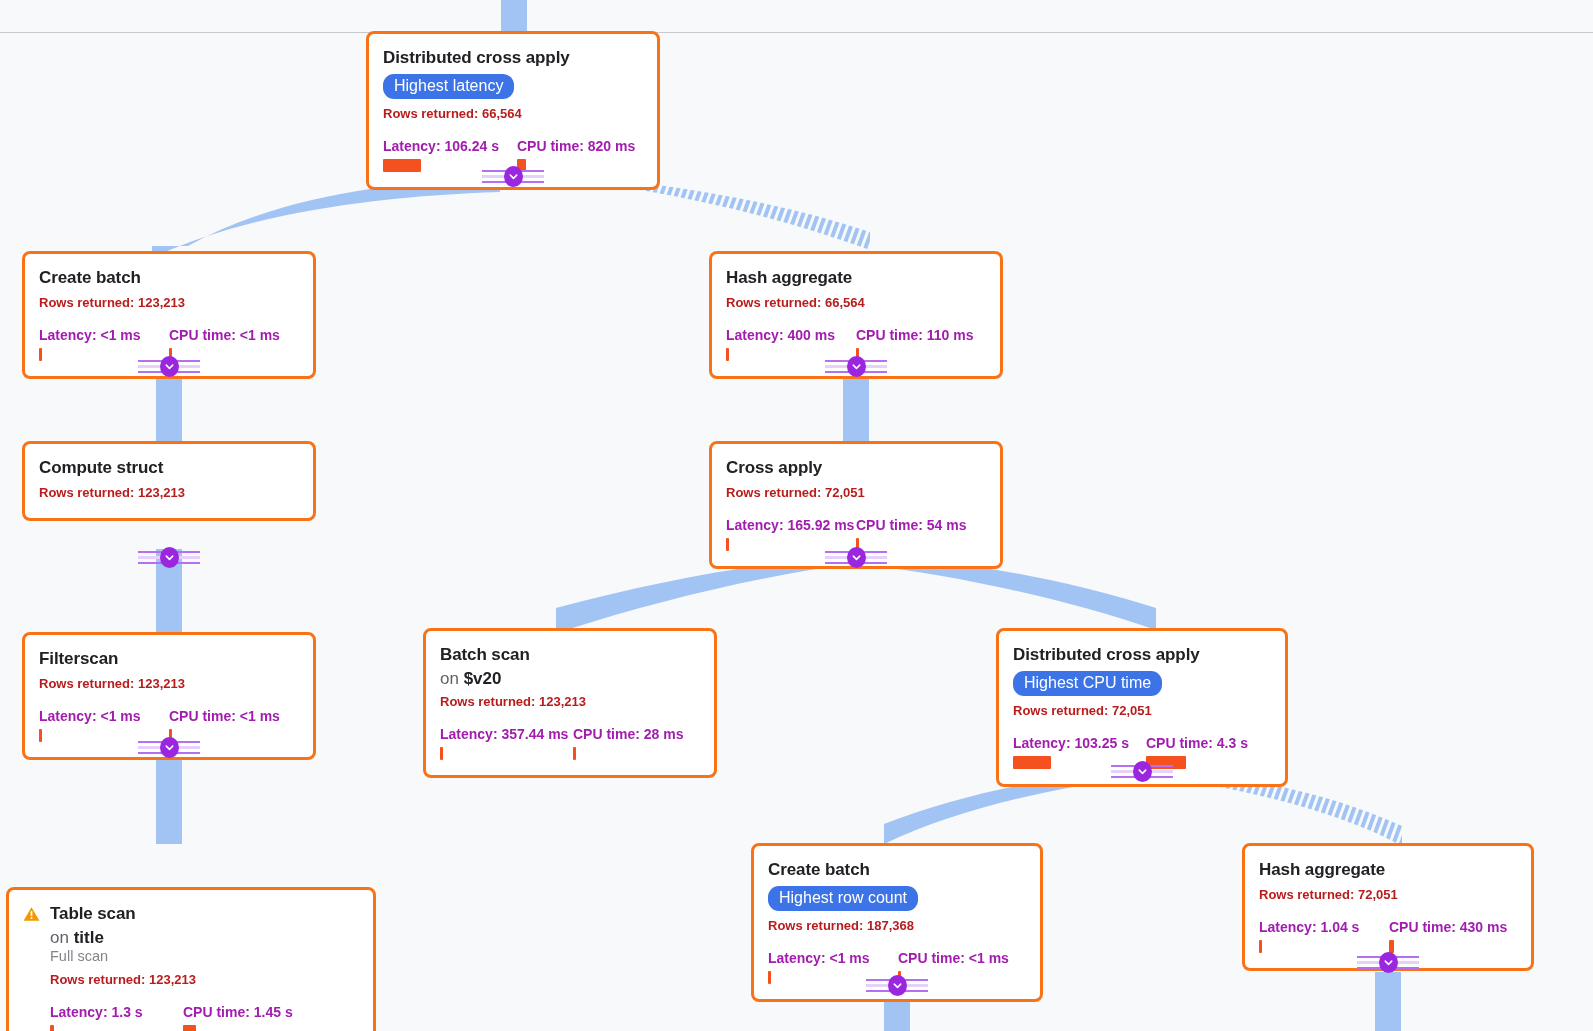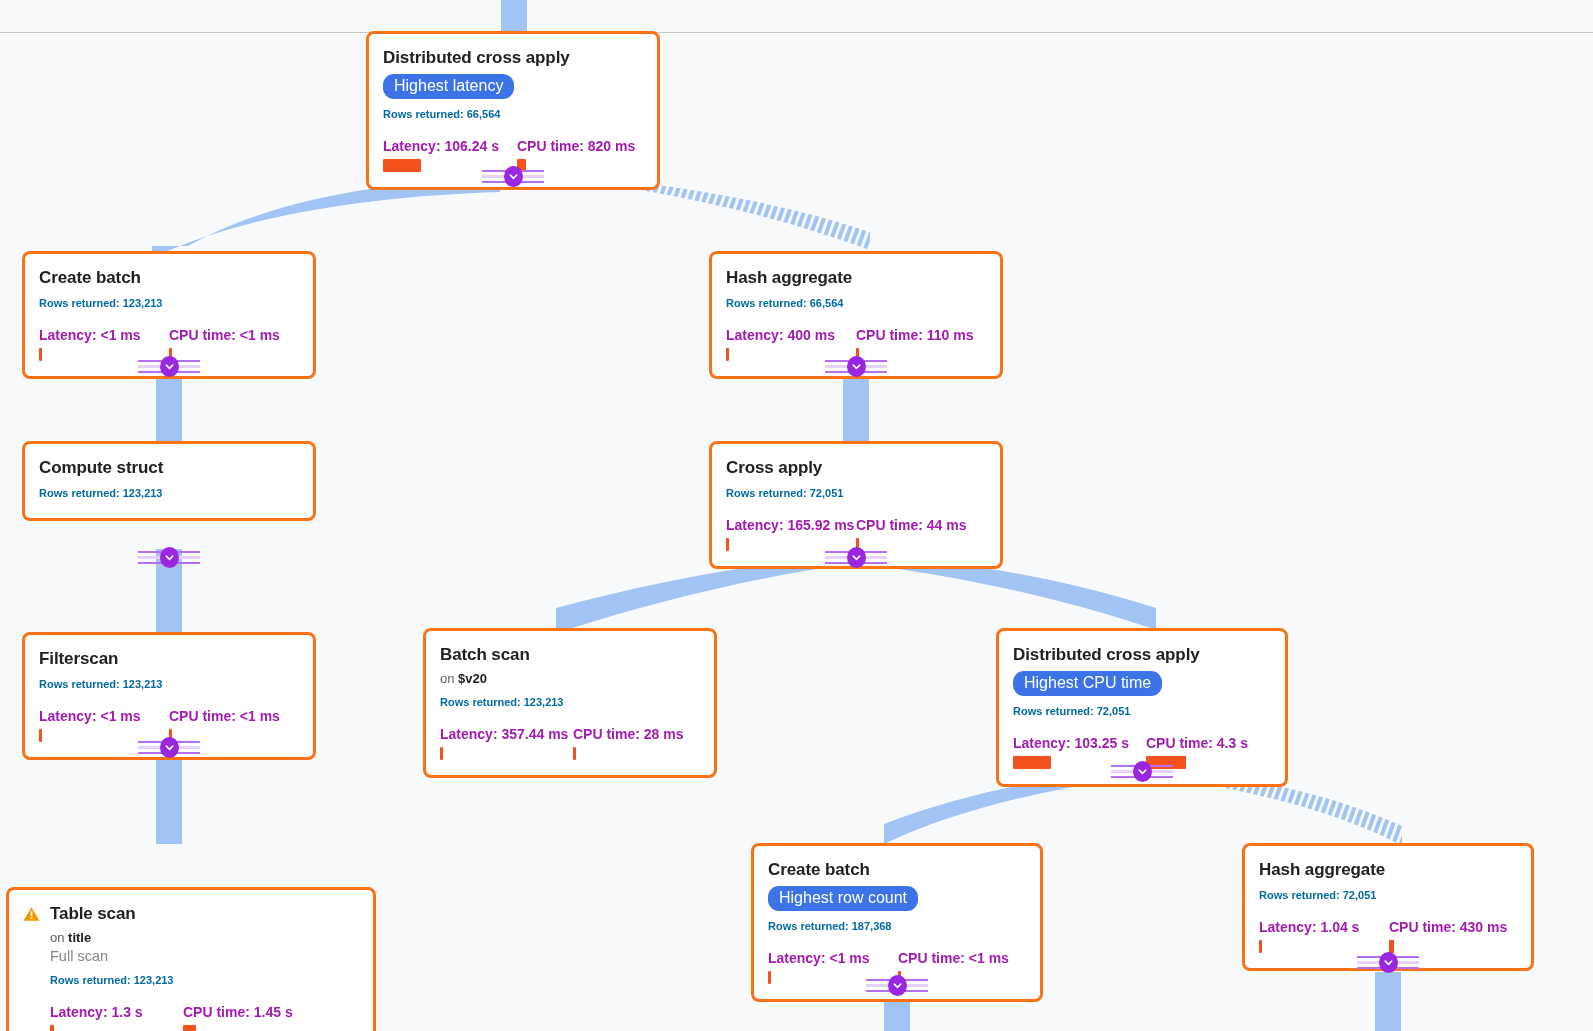--- a/index.html
+++ b/index.html
@@ -52,21 +52,21 @@
   }
   .node-body { flex: 1 1 auto; min-width: 0; }
   .node-title {
     font-size: 17px;
     font-weight: bold;
     line-height: 22px;
     color: #202124;
     letter-spacing: -0.1px;
   }
   .node-sub {
-    font-size: 13px;
+    font-size: 17px;
     line-height: 19px;
     color: #5f6368;
     margin-top: 3px;
     font-weight: normal;
   }
   .node-sub b { color: #202124; font-weight: bold; }
   .node-scan {
     font-size: 14.5px;
     line-height: 19px;
     color: #80868b;
@@ -78,24 +78,24 @@
     color: #ffffff;
     font-size: 16px;
     line-height: 16px;
     padding: 4px 11px 5px 11px;
     border-radius: 11px;
     margin-top: 5px;
     margin-bottom: 1px;
     font-weight: normal;
   }
   .rows {
-    font-size: 11px;
+    font-size: 13px;
     font-weight: bold;
     line-height: 20px;
-    color: #0369a1;
+    color: #b91c1c;
     margin-top: 4px;
   }
   .metrics {
     display: flex;
     margin-top: 13px;
   }
   .metric { }
   .metric-label {
     font-size: 14px;
     font-weight: bold;
@@ -307,21 +307,21 @@
         <div class="node-title">Cross apply</div>
         <div class="rows">Rows returned: 72,051</div>
       </div>
     </div>
     <div class="metrics">
       <div class="metric" style="width:130px;">
         <div class="metric-label">Latency: 165.92 ms</div>
         <div class="metric-bar" style="width:3px;"></div>
       </div>
       <div class="metric">
-        <div class="metric-label">CPU time: 44 ms</div>
+        <div class="metric-label">CPU time: 54 ms</div>
         <div class="metric-bar" style="width:3px;"></div>
       </div>
     </div>
   </div>
   <div class="handle" style="left:856px; top:558px;">
     <div class="rails">
       <div class="rail r1"></div>
         <div class="rail r2"></div>
         <div class="rail r3"></div>
     </div>

